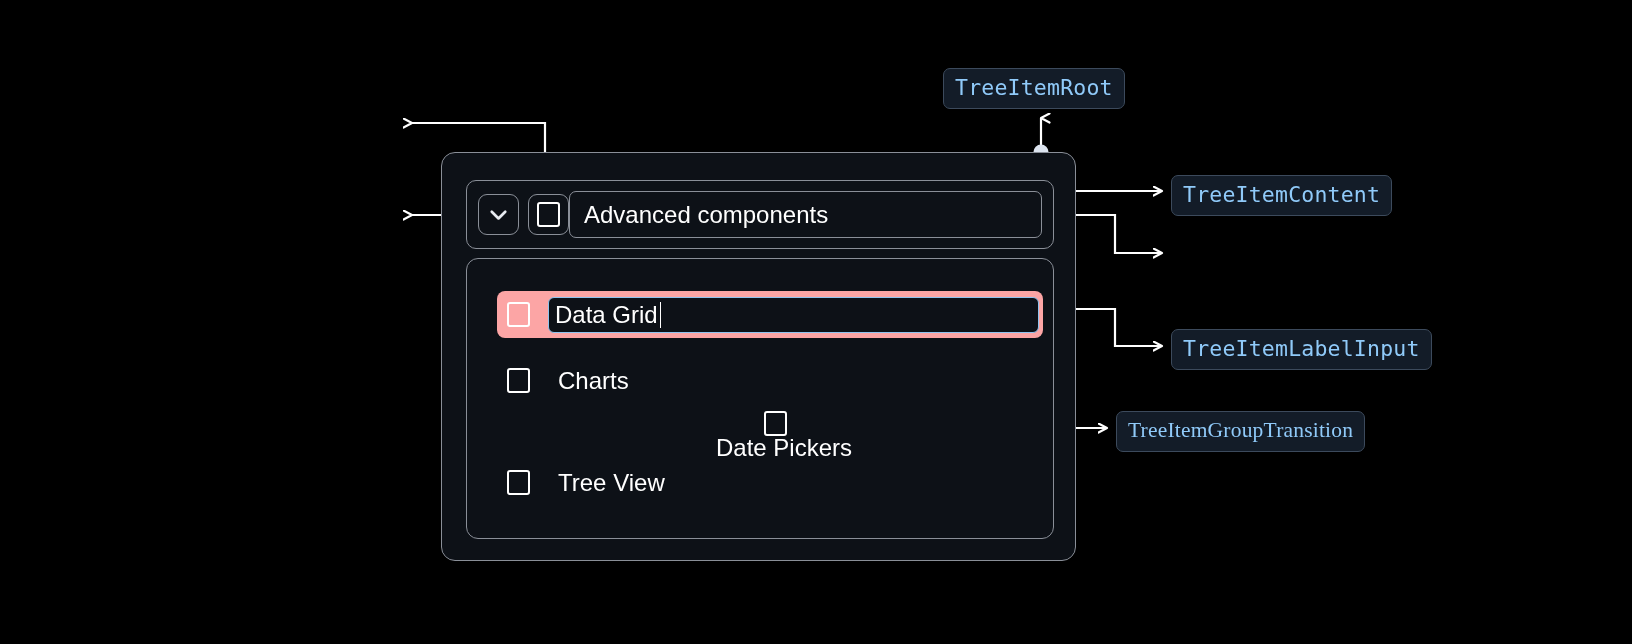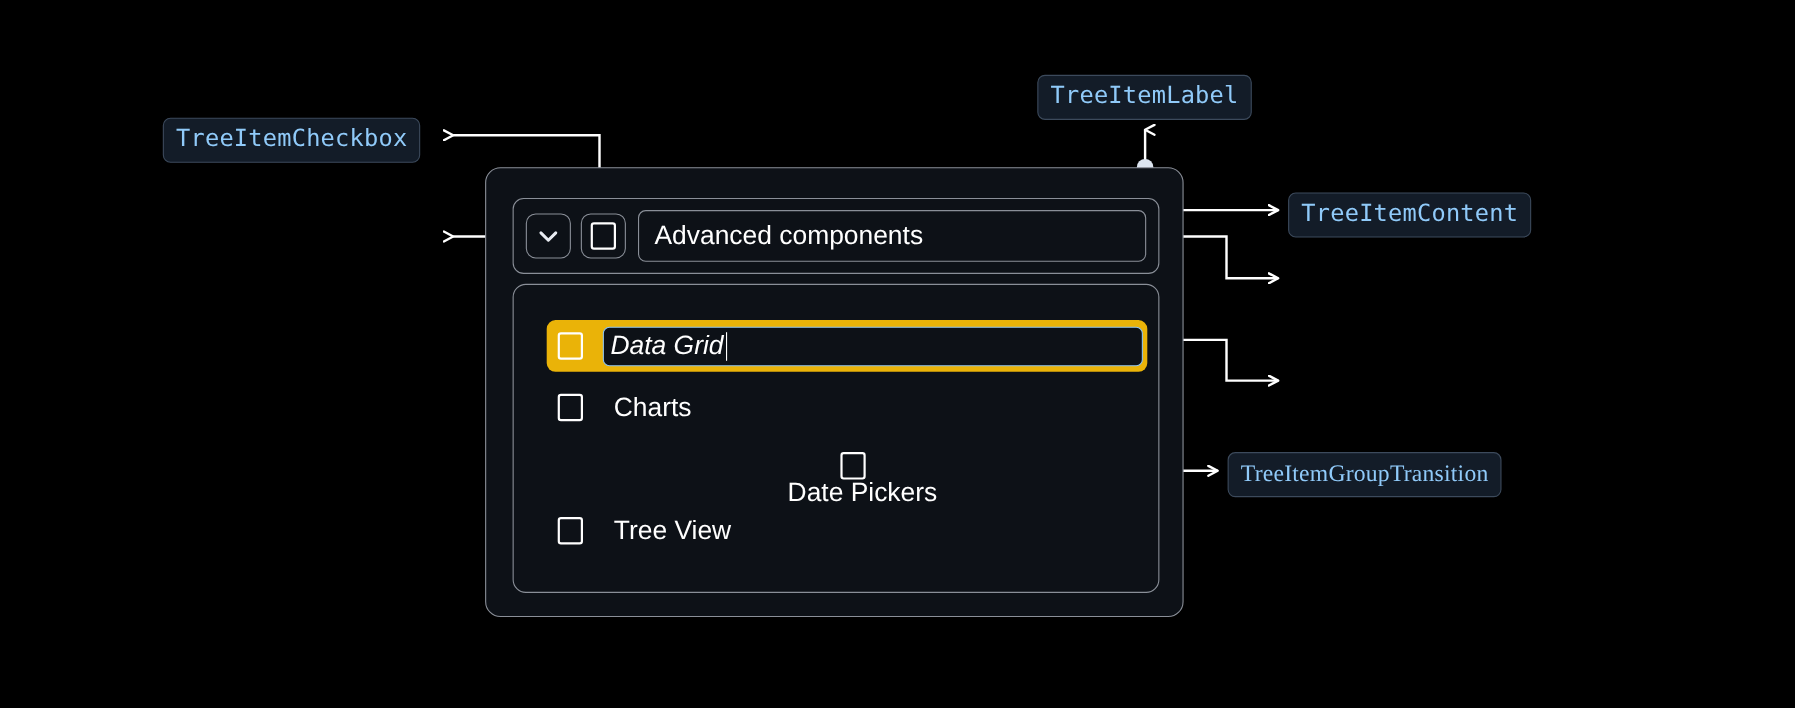--- a/index.html
+++ b/index.html
@@ -105,21 +105,20 @@
     width: 23px;
     height: 25px;
     box-sizing: border-box;
     border: 2.3px solid #ffffff;
     border-radius: 3px;
   }
 
   #tree-label {
     flex: 1 1 auto;
     height: 47px;
-    margin-left: 11px;
     margin-right: 11px;
     box-sizing: border-box;
     border: 1.3px solid #8a8f98;
     border-radius: 7px;
     display: flex;
     align-items: center;
     padding-left: 14px;
     color: #ffffff;
     font-size: 24px;
   }
@@ -141,24 +140,23 @@
     position: absolute;
     left: 30px;
     width: 546px;
     height: 47px;
     display: flex;
     align-items: center;
     box-sizing: border-box;
     border-radius: 8px;
   }
   .tree-row.editing {
-    background: #eab308;
+    background: #fca5a5;
     left: 30px;
     width: 546px;
-    font-style: italic;
   }
   .row-cb {
     width: 23px;
     height: 25px;
     flex: 0 0 auto;
     box-sizing: border-box;
     border: 2.3px solid #ffffff;
     border-radius: 3px;
     margin-left: 10px;
   }
@@ -261,42 +259,42 @@
     <div id="tree-group">
 
       <div class="tree-row editing" style="top:32px;">
         <span class="row-cb"></span>
         <span class="row-input">
           <span>Data Grid</span>
             <span class="caret"></span>
         </span>
       </div>
 
-      <div class="tree-row" style="top:88px;">
+      <div class="tree-row" style="top:98px;">
         <span class="row-cb"></span>
         <span class="row-label">Charts</span>
       </div>
 
       <div class="tree-row" style="top:152px;flex-direction:column;">
         <span class="row-cb"></span>
         <span class="row-label">Date Pickers</span>
       </div>
 
       <div class="tree-row" style="top:200px;">
         <span class="row-cb"></span>
         <span class="row-label">Tree View</span>
       </div>
 
     </div>
   </div>
 
-  <div class="badge" style="left:148px; top:107px;">TreeItemCheckbox</div>
-
-
-  <div class="badge" style="left:943px; top:68px;">TreeItemLabel</div>
+
+
+  <div class="badge" style="left:943px; top:68px;">TreeItemRoot</div>
 
   <div class="badge" style="left:1171px; top:175px;">TreeItemContent</div>
 
 
+  <div class="badge" style="left:1171px; top:329px;">TreeItemLabelInput</div>
 
   <div class="badge" style="left:1116px; top:411px;font-family:Liberation Serif, serif;">TreeItemGroupTransition</div>
 
 </div>
 
 </body></html>

